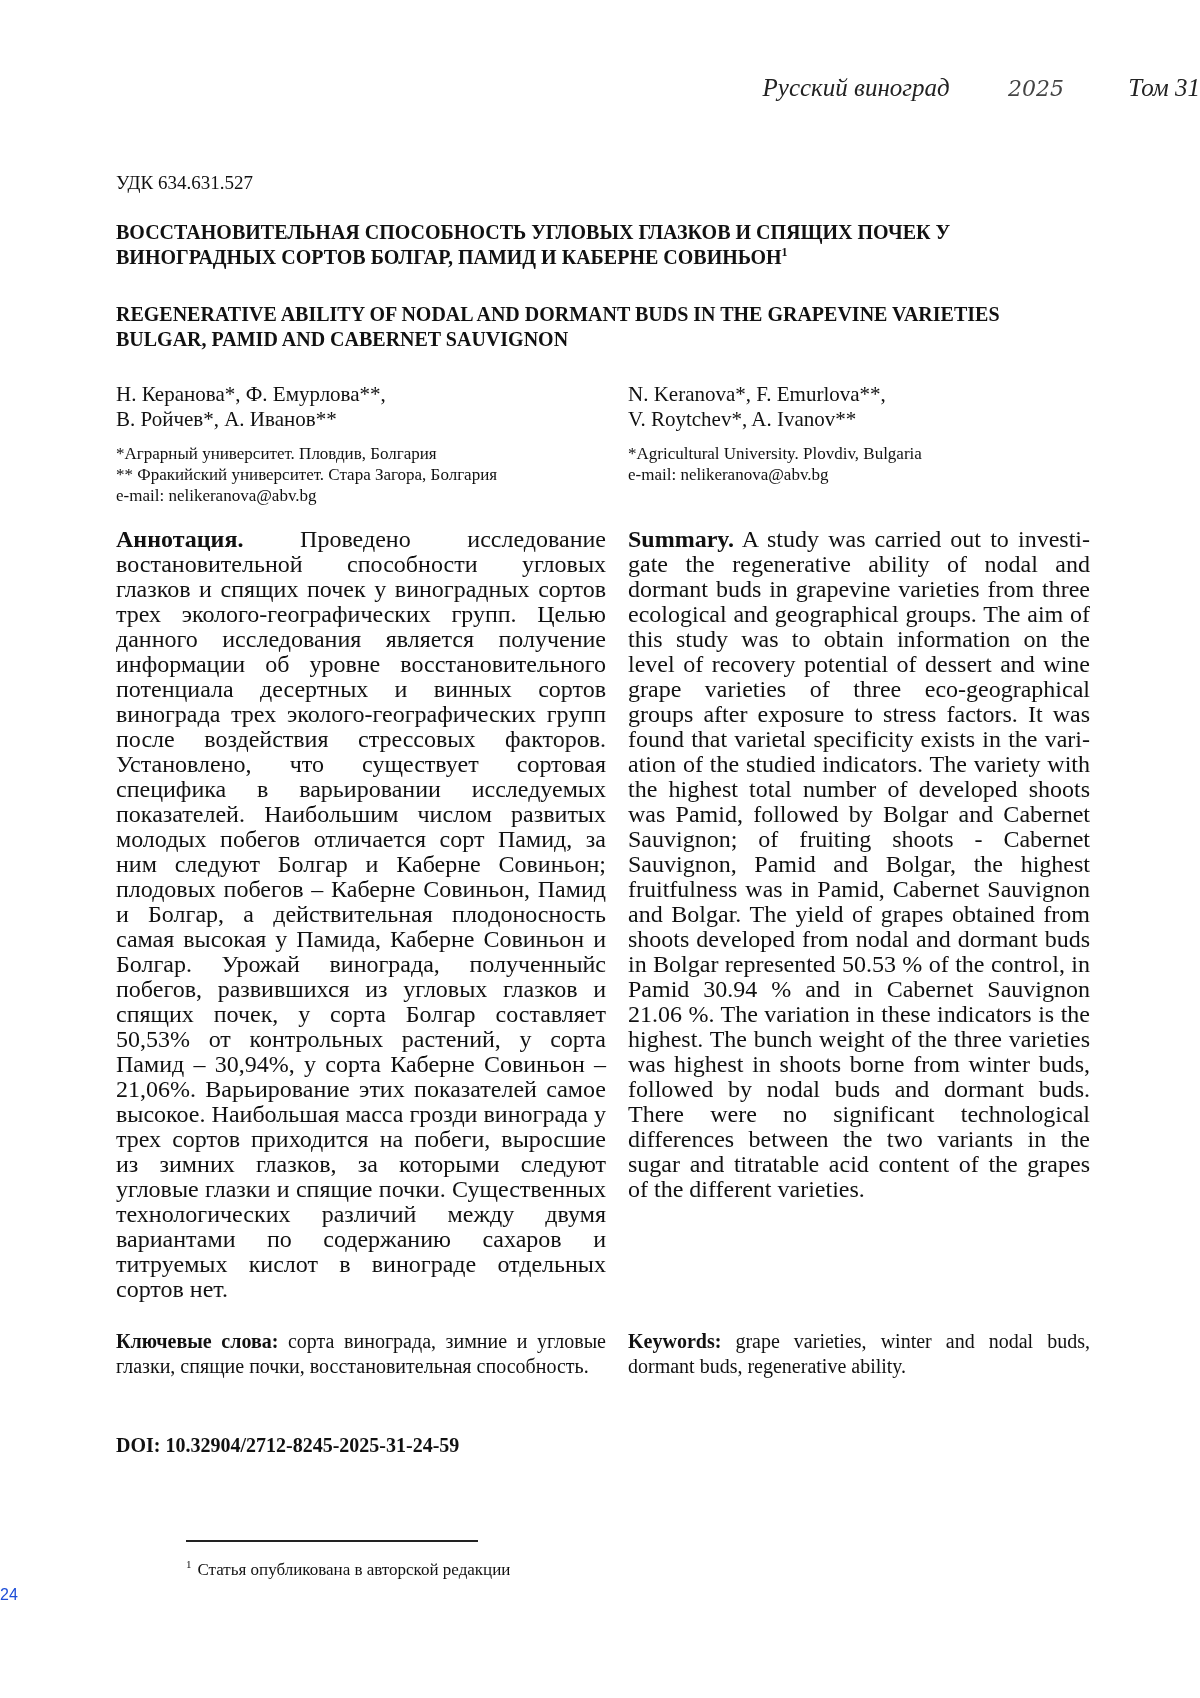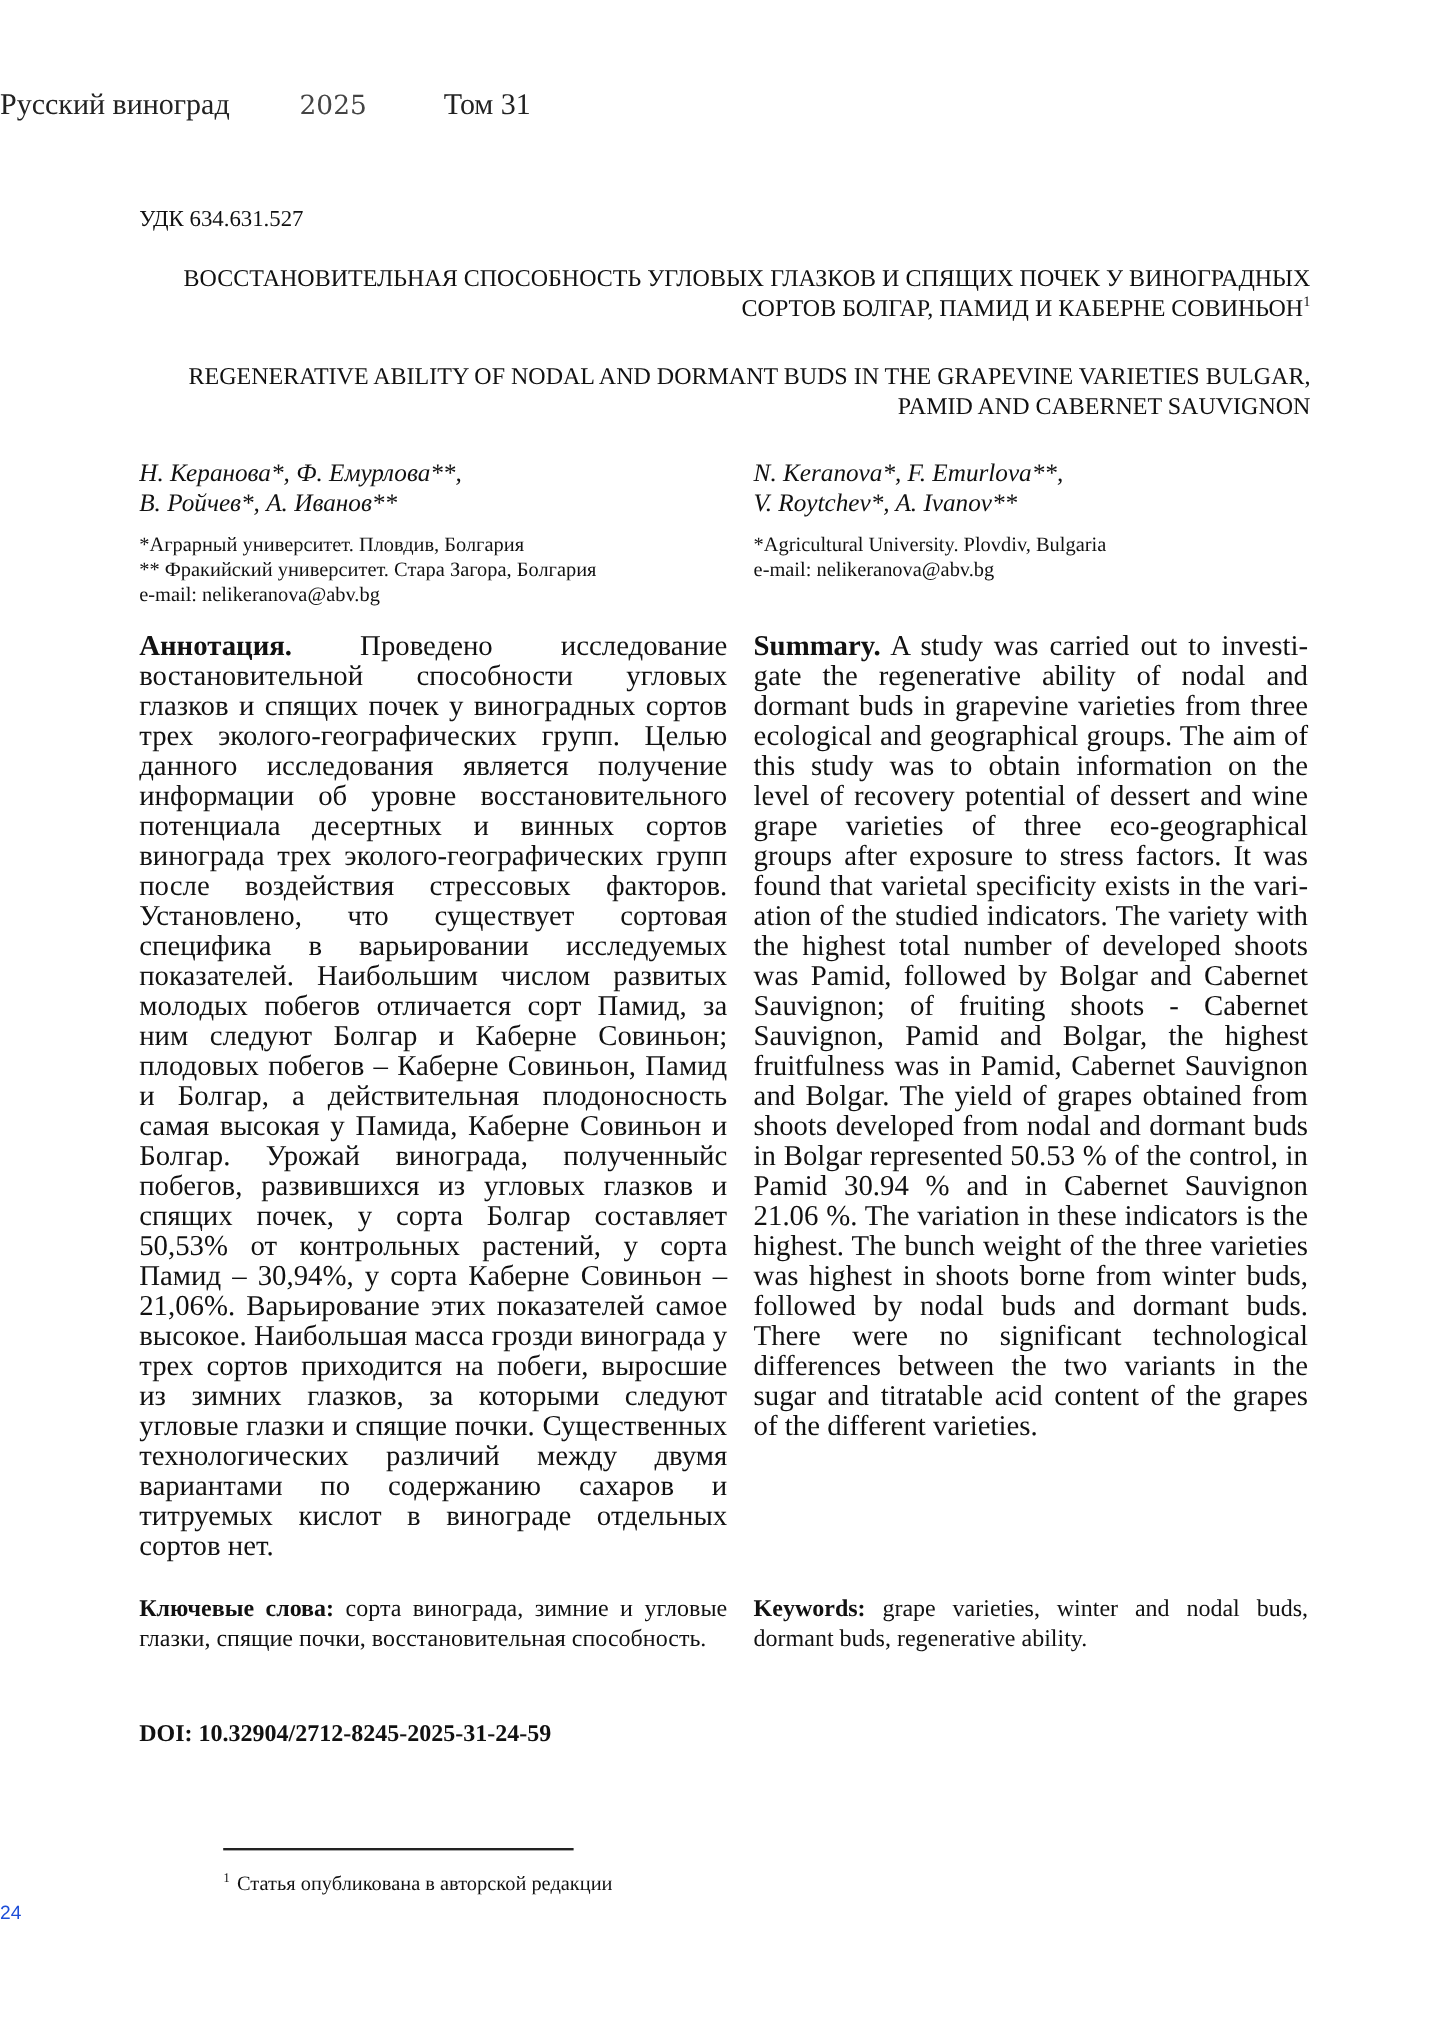--- a/index.html
+++ b/index.html
@@ -1,29 +1,29 @@
 <!DOCTYPE html>
 <html><head>
 <meta charset="utf-8">
 <style>
   html, body { margin: 0; padding: 0; background: #ffffff; }
   body { width: 1200px; height: 1698px; position: relative; overflow: hidden; color: #111; font-family: "Liberation Serif", serif; }
-  .running-head { position: absolute; top: 74px; left: 0; width: 1200px; text-align: left; font-size: 25px; color: #222; }
+  .running-head { position: absolute; top: 74px; left: 0; width: 1200px; text-align: right; font-style: italic; font-size: 25px; color: #222; }
   .running-head span { display: inline-block; }
   .running-head .rh-title { margin-right: 52px; }
   .running-head .rh-year { margin-right: 58px; font-family: "DejaVu Serif", serif; font-size: 22px; color: #444; }
   .udk { position: absolute; top: 172px; left: 116px; font-size: 19px; }
-  .title-ru, .title-en { position: absolute; left: 116px; width: 976px; text-align: right; font-weight: normal; font-size: 20px; line-height: 25px; }
+  .title-ru, .title-en { position: absolute; left: 116px; width: 976px; text-align: left; font-weight: bold; font-size: 20px; line-height: 25px; }
   .title-ru { top: 220px; }
   .title-en { top: 302px; }
   sup { font-size: 12px; line-height: 0; vertical-align: super; }
   .col { position: absolute; width: 490px; }
   .col-left { left: 116px; }
   .col-right { left: 628px; width: 462px; }
-  .authors { top: 382px; font-style: italic; font-size: 21px; line-height: 25px; }
+  .authors { top: 382px; font-size: 21px; line-height: 25px; }
   .affil { top: 443px; font-size: 17px; line-height: 21px; }
   .affil div { white-space: nowrap; }
   .abstract { top: 527px; font-size: 24px; line-height: 25px; text-align: justify; }
   .abstract b, .keywords b { font-weight: bold; }
   .keywords { top: 1329px; font-size: 20px; line-height: 25px; text-align: justify; }
   .doi { position: absolute; top: 1434px; left: 116px; font-weight: bold; font-size: 20px; }
   .fn-rule { position: absolute; top: 1540px; left: 186px; width: 292px; height: 0; border-top: 2px solid #222; }
   .footnote { position: absolute; top: 1560px; left: 186px; font-size: 17px; }
   .footnote sup { font-size: 11px; margin-right: 6px; }
   .page-num { position: absolute; top: 1586px; left: 0; width: 1187px; text-align: left; font-family: "Liberation Sans", sans-serif; font-size: 16px; color: #1d4ed8; }

